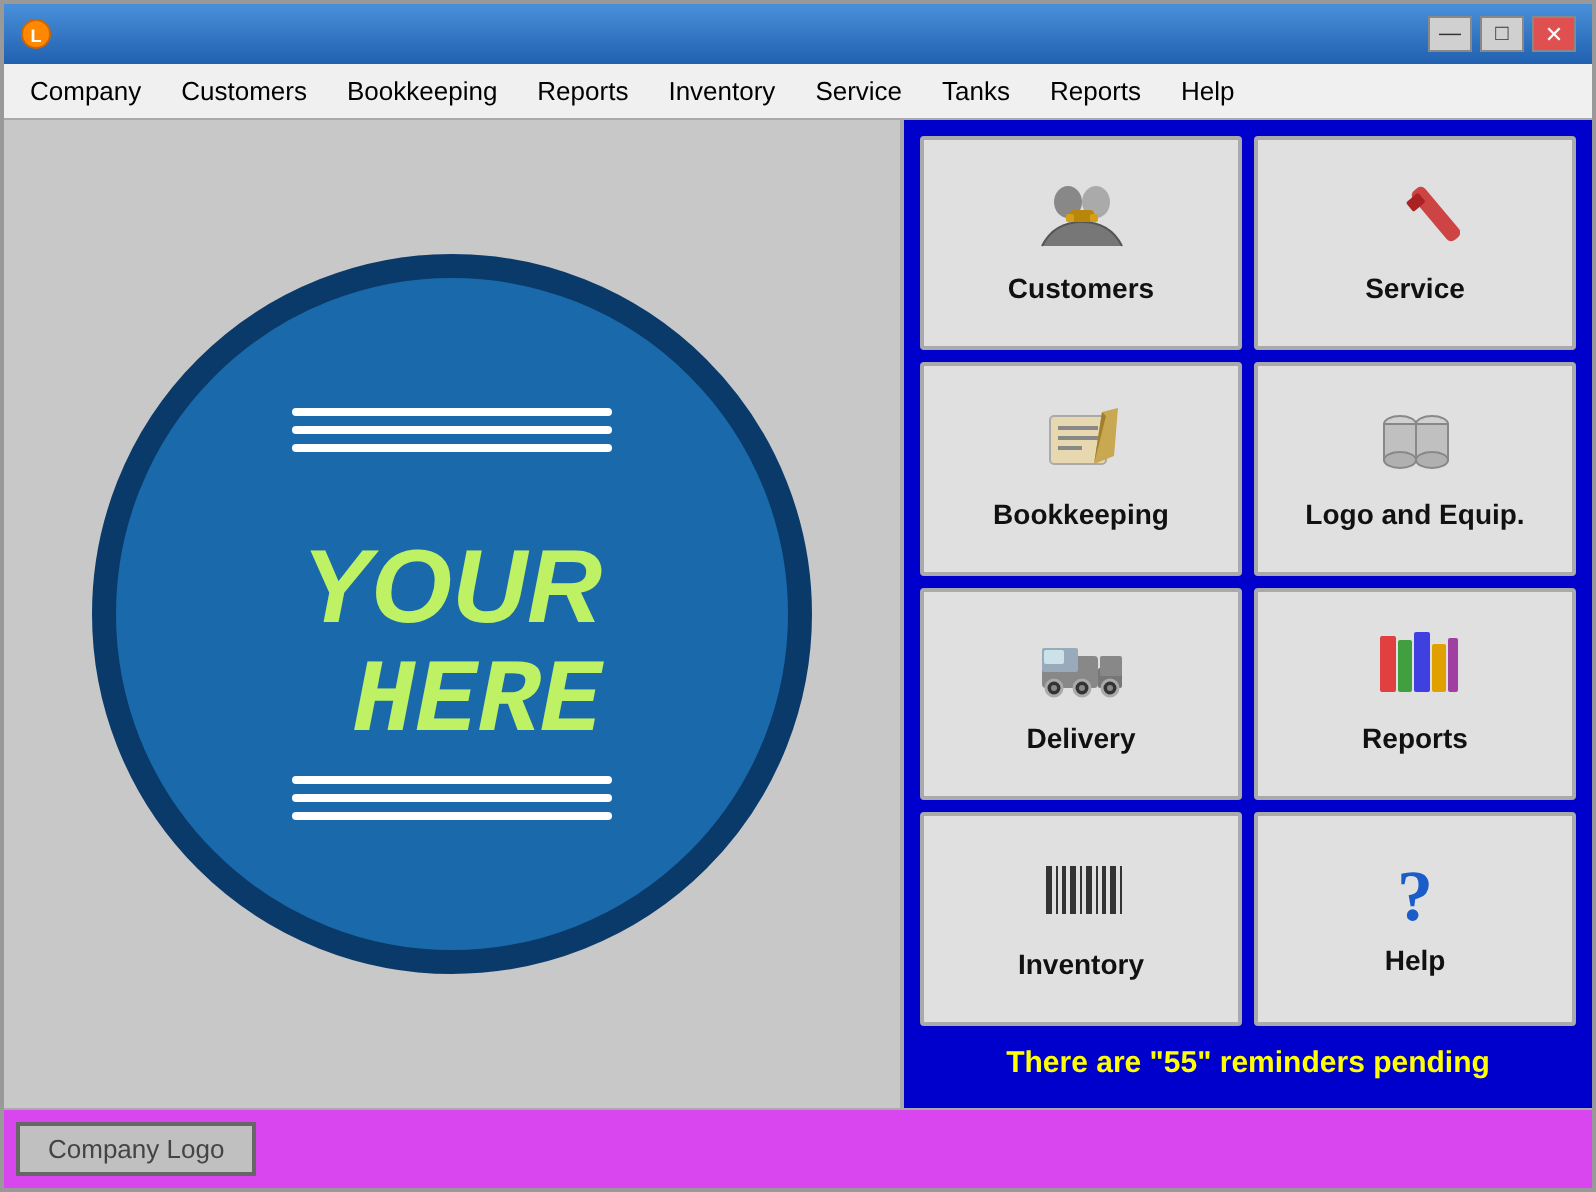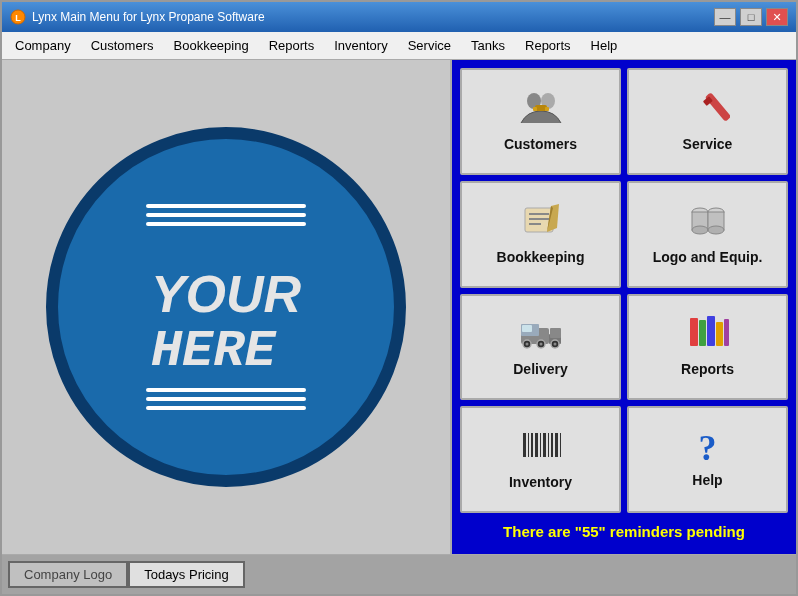--- a/index.html
+++ b/index.html
@@ -104,35 +104,35 @@
       gap: 5px;
       margin: 8px 0;
     }
     .logo-line {
       width: 160px;
       height: 4px;
       background: white;
       border-radius: 2px;
     }
     .logo-text {
-      color: #e5e5e5;
+      color: #bef264;
       font-weight: 900;
       font-style: italic;
-      text-align: left;
+      text-align: right;
       line-height: 1.1;
       margin-top: 32px;
     }
     .logo-your { font-size: 52px; }
     .logo-logo { font-size: 72px; }
     .logo-here { font-size: 52px; font-family: Liberation Mono, monospace; }
     .bottom-buttons {
       display: flex;
-      gap: 0;
+      gap: 16px;
       padding: 6px;
-      background: #a3a3a3;
+      background: #d946ef;
       flex-shrink: 0;
       border-top: 1px solid #aaa;
     }
     .bottom-btn {
       padding: 4px 14px;
       border: 2px solid #666;
       background: #e0e0e0;
       font-size: 13px;
       cursor: pointer;
     }
@@ -190,21 +190,20 @@
 <body>
 
 <div class="window">
 
   <div class="title-bar">
     <div class="title-bar-left">
       <svg class="title-bar-icon" viewBox="0 0 16 16" fill="none">
         <circle cx="8" cy="8" r="7" fill="#ff8800" stroke="#cc6600" stroke-width="1"></circle>
         <text x="8" y="12" text-anchor="middle" font-size="9" fill="white" font-weight="bold">L</text>
       </svg>
-      <span>Lynx Main Menu for Lynx Propane Software</span>
     </div>
     <div class="title-bar-controls">
       <div class="title-btn">—</div>
       <div class="title-btn">□</div>
       <div class="title-btn close">✕</div>
     </div>
   </div>
 
   <div class="menu-bar">
   <div class="menu-item">Company</div>
@@ -357,15 +356,14 @@
         </div>
 
       </div>
 
       <div class="reminder-text">There are "55" reminders pending</div>
     </div>
   </div>
 
   <div class="bottom-buttons">
     <button class="bottom-btn">Company Logo</button>
-    <button class="bottom-btn">Todays Pricing</button>
   </div>
 </div>
 
 </body></html>

